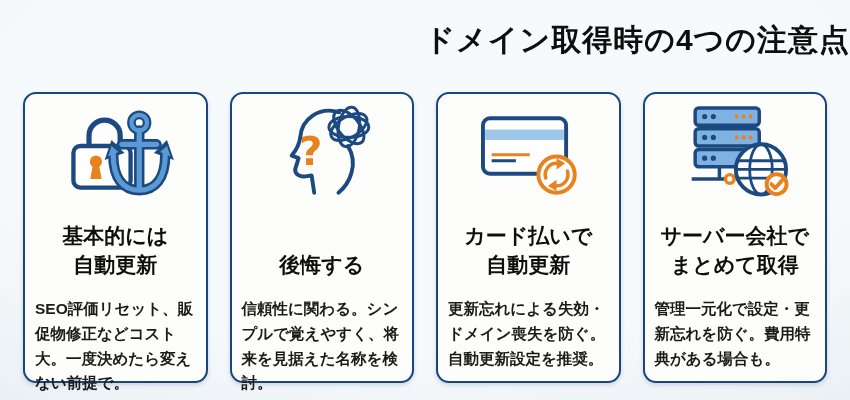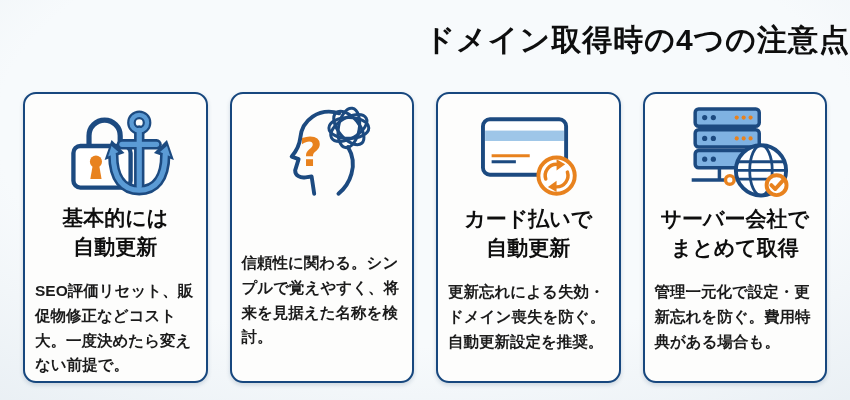--- a/index.html
+++ b/index.html
@@ -55,21 +55,21 @@
     padding:7px 10px 10px;
   }
   .icon-wrap{
     height:98px;
     display:flex;
     align-items:center;
     justify-content:center;
   }
   .icon-wrap svg{display:block;}
   .card-heading{
-    margin-top:6px;
+    margin-top:24px;
     text-align:center;
     font-size:21px;
     line-height:1.38;
     font-weight:800;
     color:var(--heading-text);
   }
   .card-body{
     margin-top:17px;
     align-self:stretch;
     font-size:15.5px;
@@ -145,21 +145,21 @@
           </g>
           <g class="sn" stroke-width="3.5">
             <ellipse cx="101" cy="30" rx="23" ry="12"></ellipse>
             <ellipse cx="101" cy="30" rx="23" ry="12" transform="rotate(50 101 30)"></ellipse>
             <ellipse cx="101" cy="30" rx="23" ry="12" transform="rotate(100 101 30)"></ellipse>
             <ellipse cx="101" cy="30" rx="23" ry="12" transform="rotate(150 101 30)"></ellipse>
           </g>
           <text class="qmark" x="57" y="74" text-anchor="middle">?</text>
         </svg>
       </div>
-      <h2 class="card-heading"><br></h2>
+      <h2 class="card-heading"><br><span>後悔する</span></h2>
       <p class="card-body">信頼性に関わる。シンプルで覚えやすく、将来を見据えた名称を検討。</p>
     </section>
 
     <section class="card">
       <div class="icon-wrap">
         <svg width="122" height="97" viewBox="0 0 140 112">
           <rect class="fw" x="18" y="20" width="96" height="64" rx="8" stroke="var(--icon-navy)" stroke-width="4.5"></rect>
           <rect class="stripe" x="20.5" y="33" width="91" height="12"></rect>
           <path class="so" stroke-width="3.5" d="M28,62 H72"></path>
           <path class="sn" stroke-width="3.5" d="M28,69 H56"></path>

